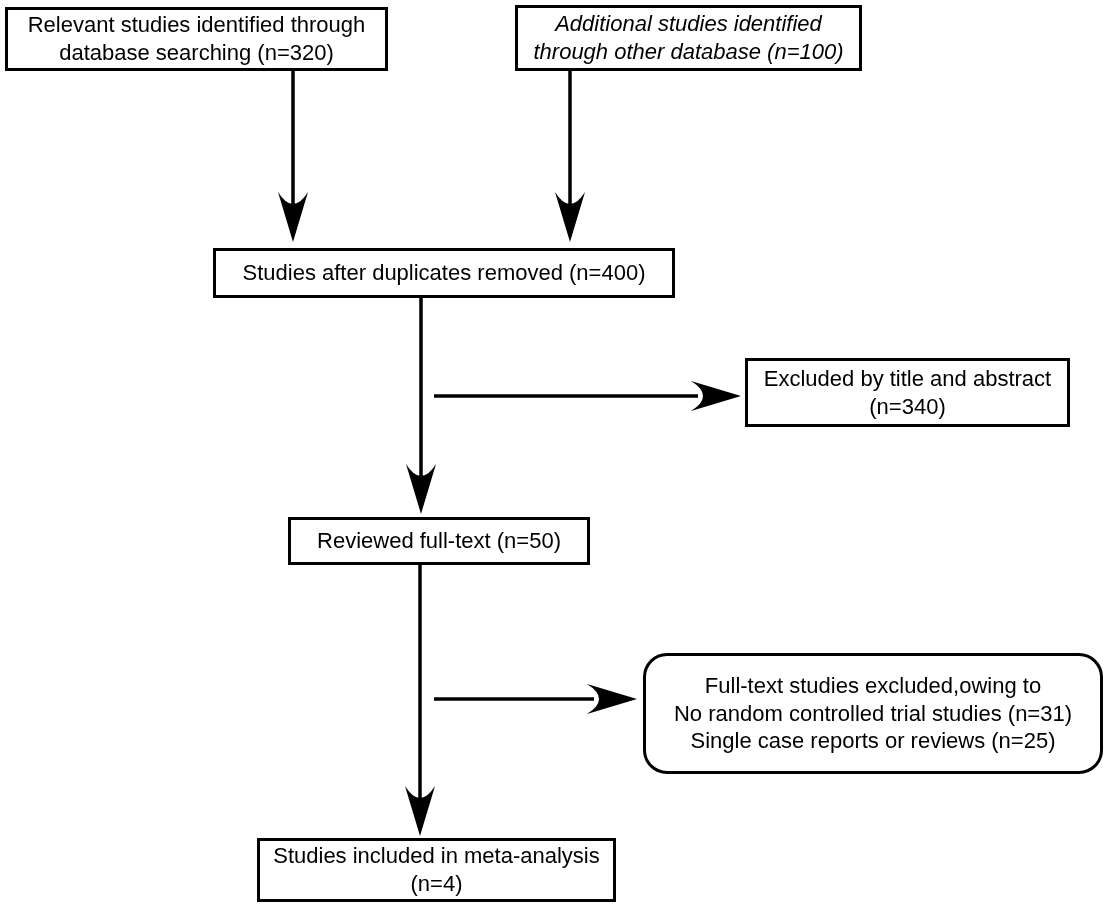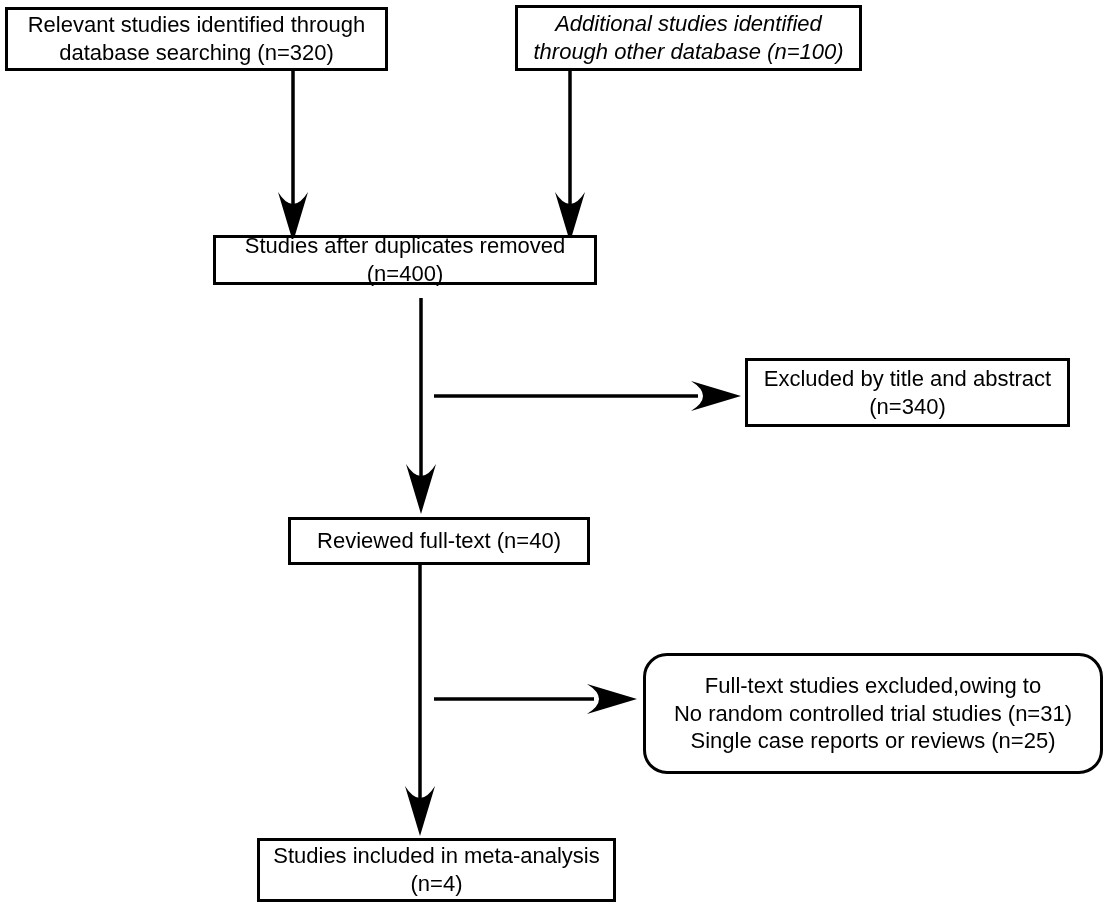--- a/index.html
+++ b/index.html
@@ -45,21 +45,21 @@
     padding: 1px 2px;
   }
   .flow-box .box-text {
     white-space: pre-line;
     display: block;
     width: 100%;
   }
   
   #box-relevant            { left:   5px; top:   7px; width: 383px; height: 64px; }
   #box-additional          { left: 515px; top:   5px; width: 347px; height: 66px; font-style: italic; }
-  #box-duplicates          { left: 213px; top: 235px; width: 384px; height: 50px; }
+  #box-duplicates          { left: 213px; top: 248px; width: 462px; height: 50px; }
   #box-excluded-title      { left: 745px; top: 358px; width: 325px; height: 69px; }
   #box-reviewed            { left: 288px; top: 517px; width: 302px; height: 48px; }
   #box-fulltext-excluded   { left: 643px; top: 653px; width: 460px; height: 121px; border-radius: 24px; }
   #box-included            { left: 257px; top: 838px; width: 359px; height: 64px; }
 </style>
 </head>
 <body>
 
 <div id="canvas" style="background: rgb(255, 255, 255); color: rgb(0, 0, 0); padding-left: 19px;">
 
@@ -109,21 +109,21 @@
   <div class="flow-box" id="box-duplicates">
     <span class="box-text">Studies after duplicates removed (n=400)</span>
   </div>
 
   <div class="flow-box" id="box-excluded-title">
     <span class="box-text">Excluded by title and abstract
 (n=340)</span>
   </div>
 
   <div class="flow-box" id="box-reviewed">
-    <span class="box-text">Reviewed full-text (n=40)</span>
+    <span class="box-text">Reviewed full-text (n=50)</span>
   </div>
 
   <div class="flow-box" id="box-fulltext-excluded">
     <span class="box-text">Full-text studies excluded,owing to
 No random controlled trial studies (n=31)
 Single case reports or reviews (n=25)</span>
   </div>
 
   <div class="flow-box" id="box-included">
     <span class="box-text">Studies included in meta-analysis

